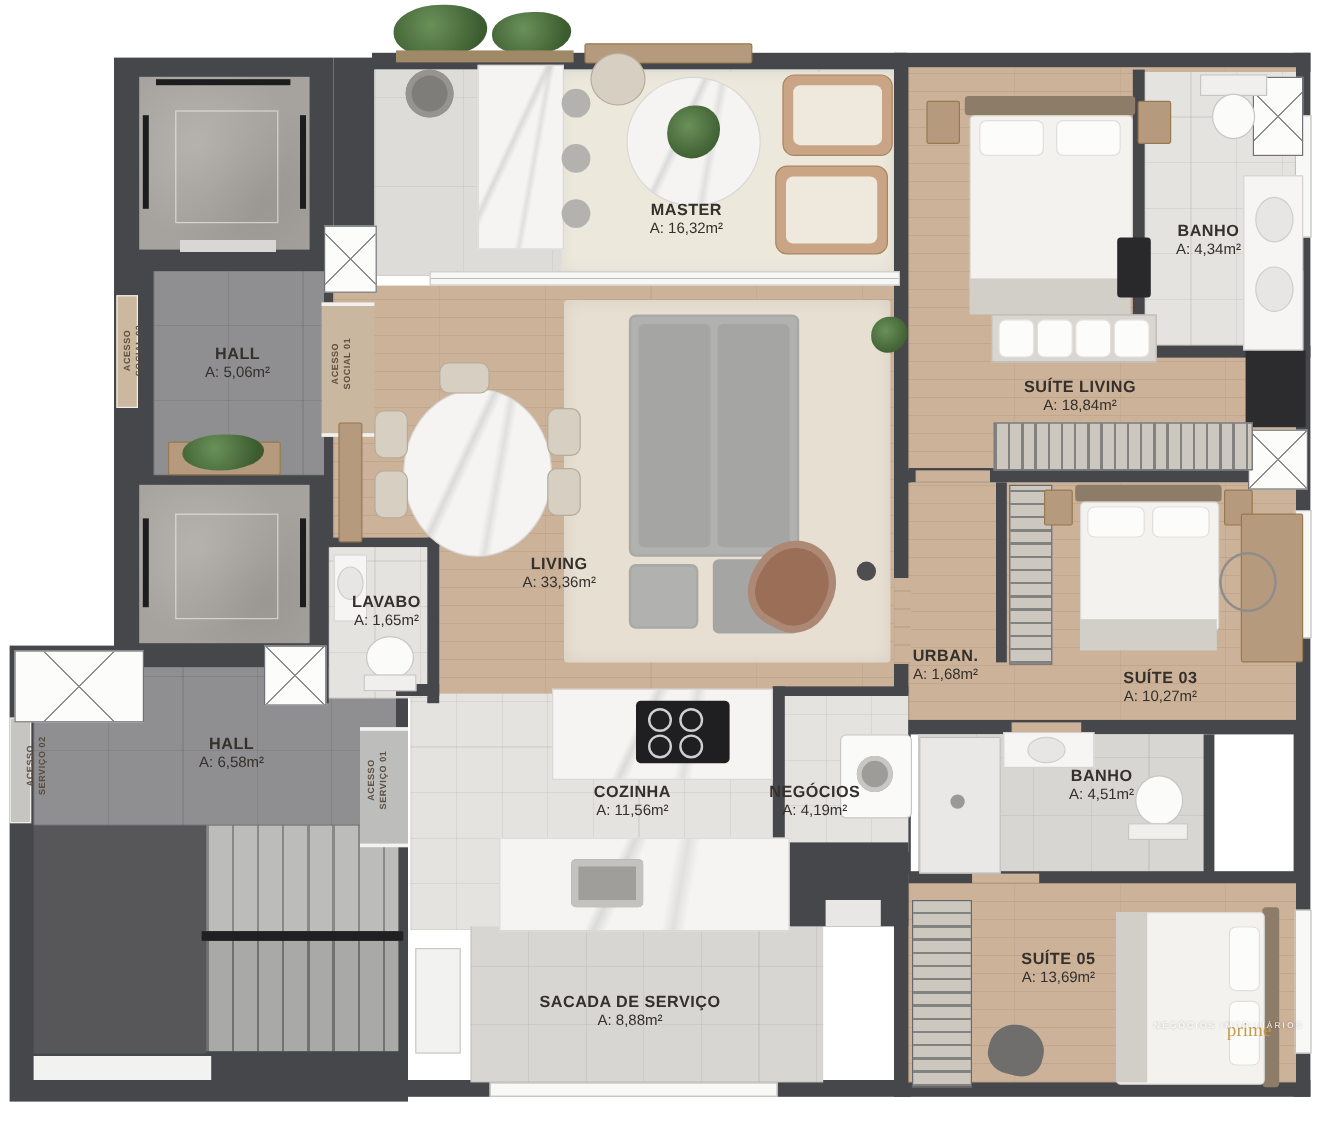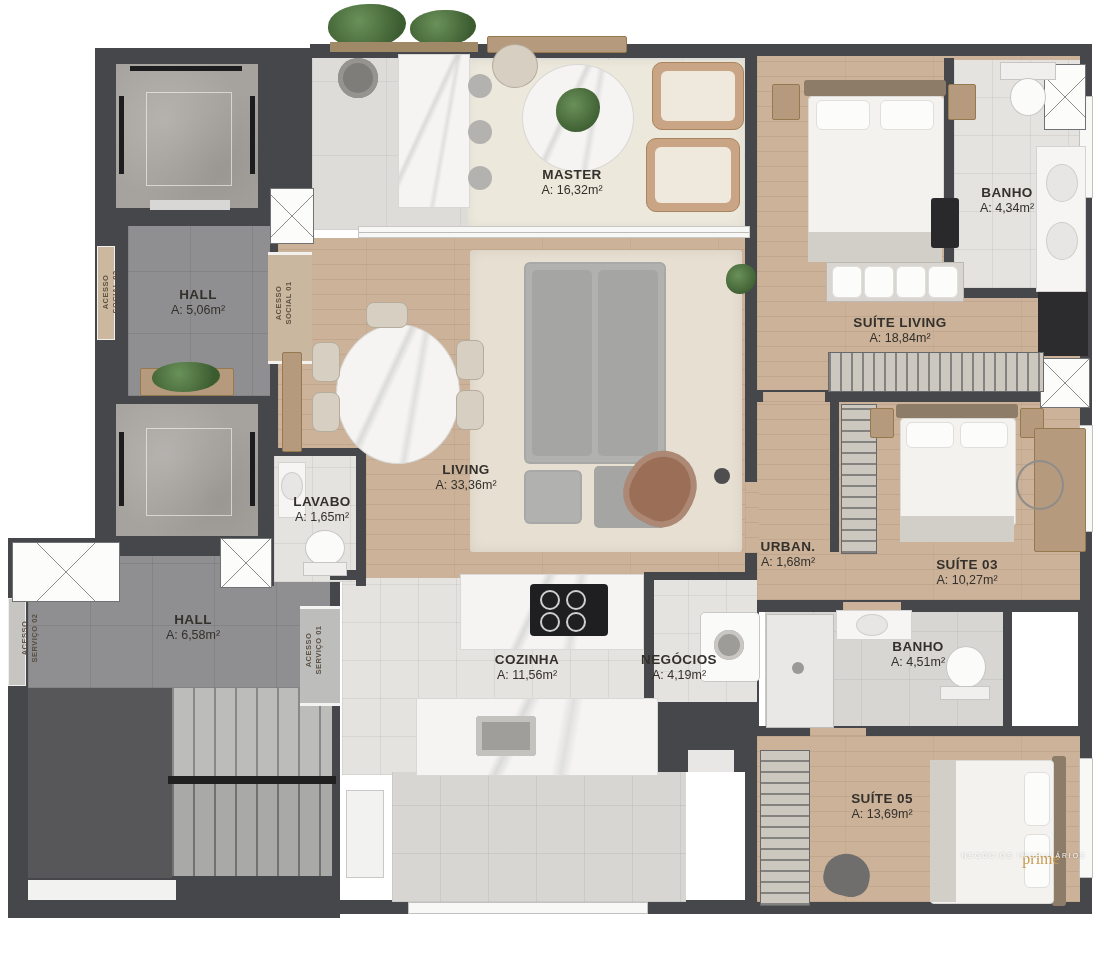--- a/index.html
+++ b/index.html
@@ -321,20 +321,24 @@
     <span class="room-area">A: 4,19m²</span>
   </div>
   <div class="room-label" style="left:918px;top:654px">
     <span class="room-name">BANHO</span>
     <span class="room-area">A: 4,51m²</span>
   </div>
   <div class="room-label" style="left:882px;top:806px">
     <span class="room-name">SUÍTE 05</span>
     <span class="room-area">A: 13,69m²</span>
   </div>
+  <div class="room-label" style="left:525px;top:842px">
+    <span class="room-name">SACADA DE SERVIÇO</span>
+    <span class="room-area">A: 8,88m²</span>
+  </div>
 
   <div class="access" style="left:111px;top:292px">ACESSO
 SOCIAL 02</div>
   <div class="access" style="left:284px;top:303px">ACESSO
 SOCIAL 01</div>
   <div class="access" style="left:30px;top:638px">ACESSO
 SERVIÇO 02</div>
   <div class="access" style="left:314px;top:650px">ACESSO
 SERVIÇO 01</div>
 

